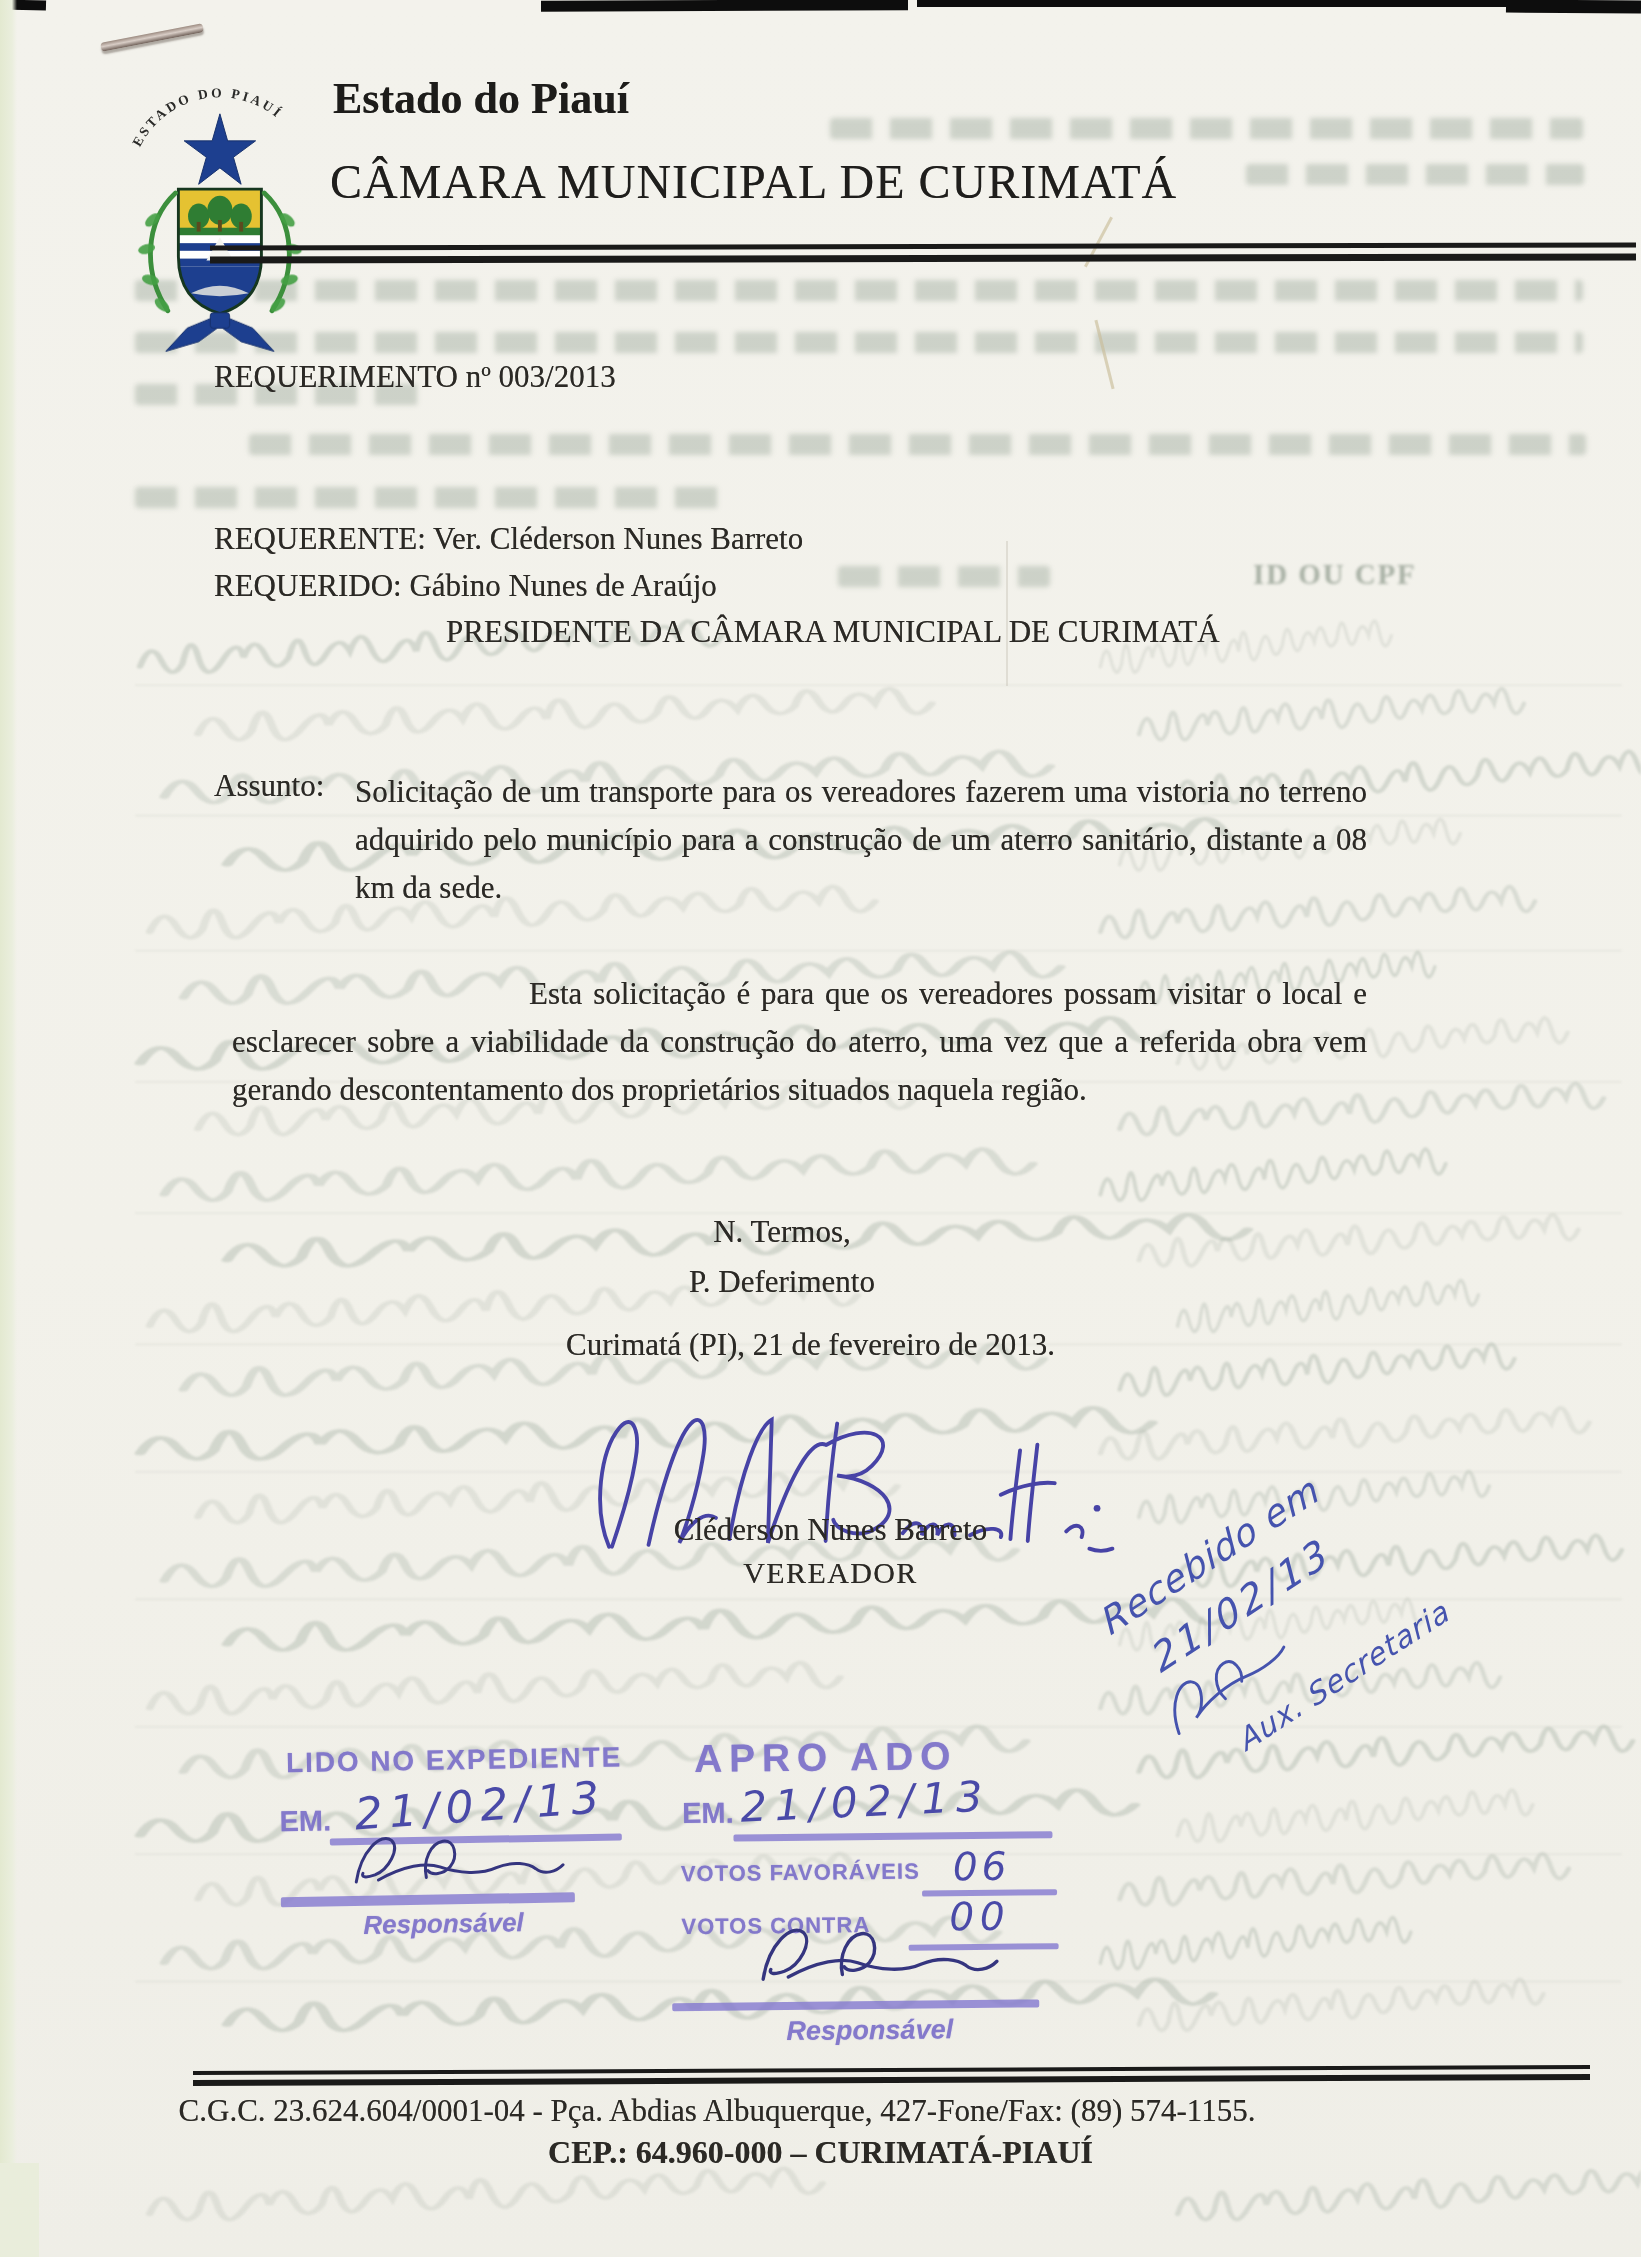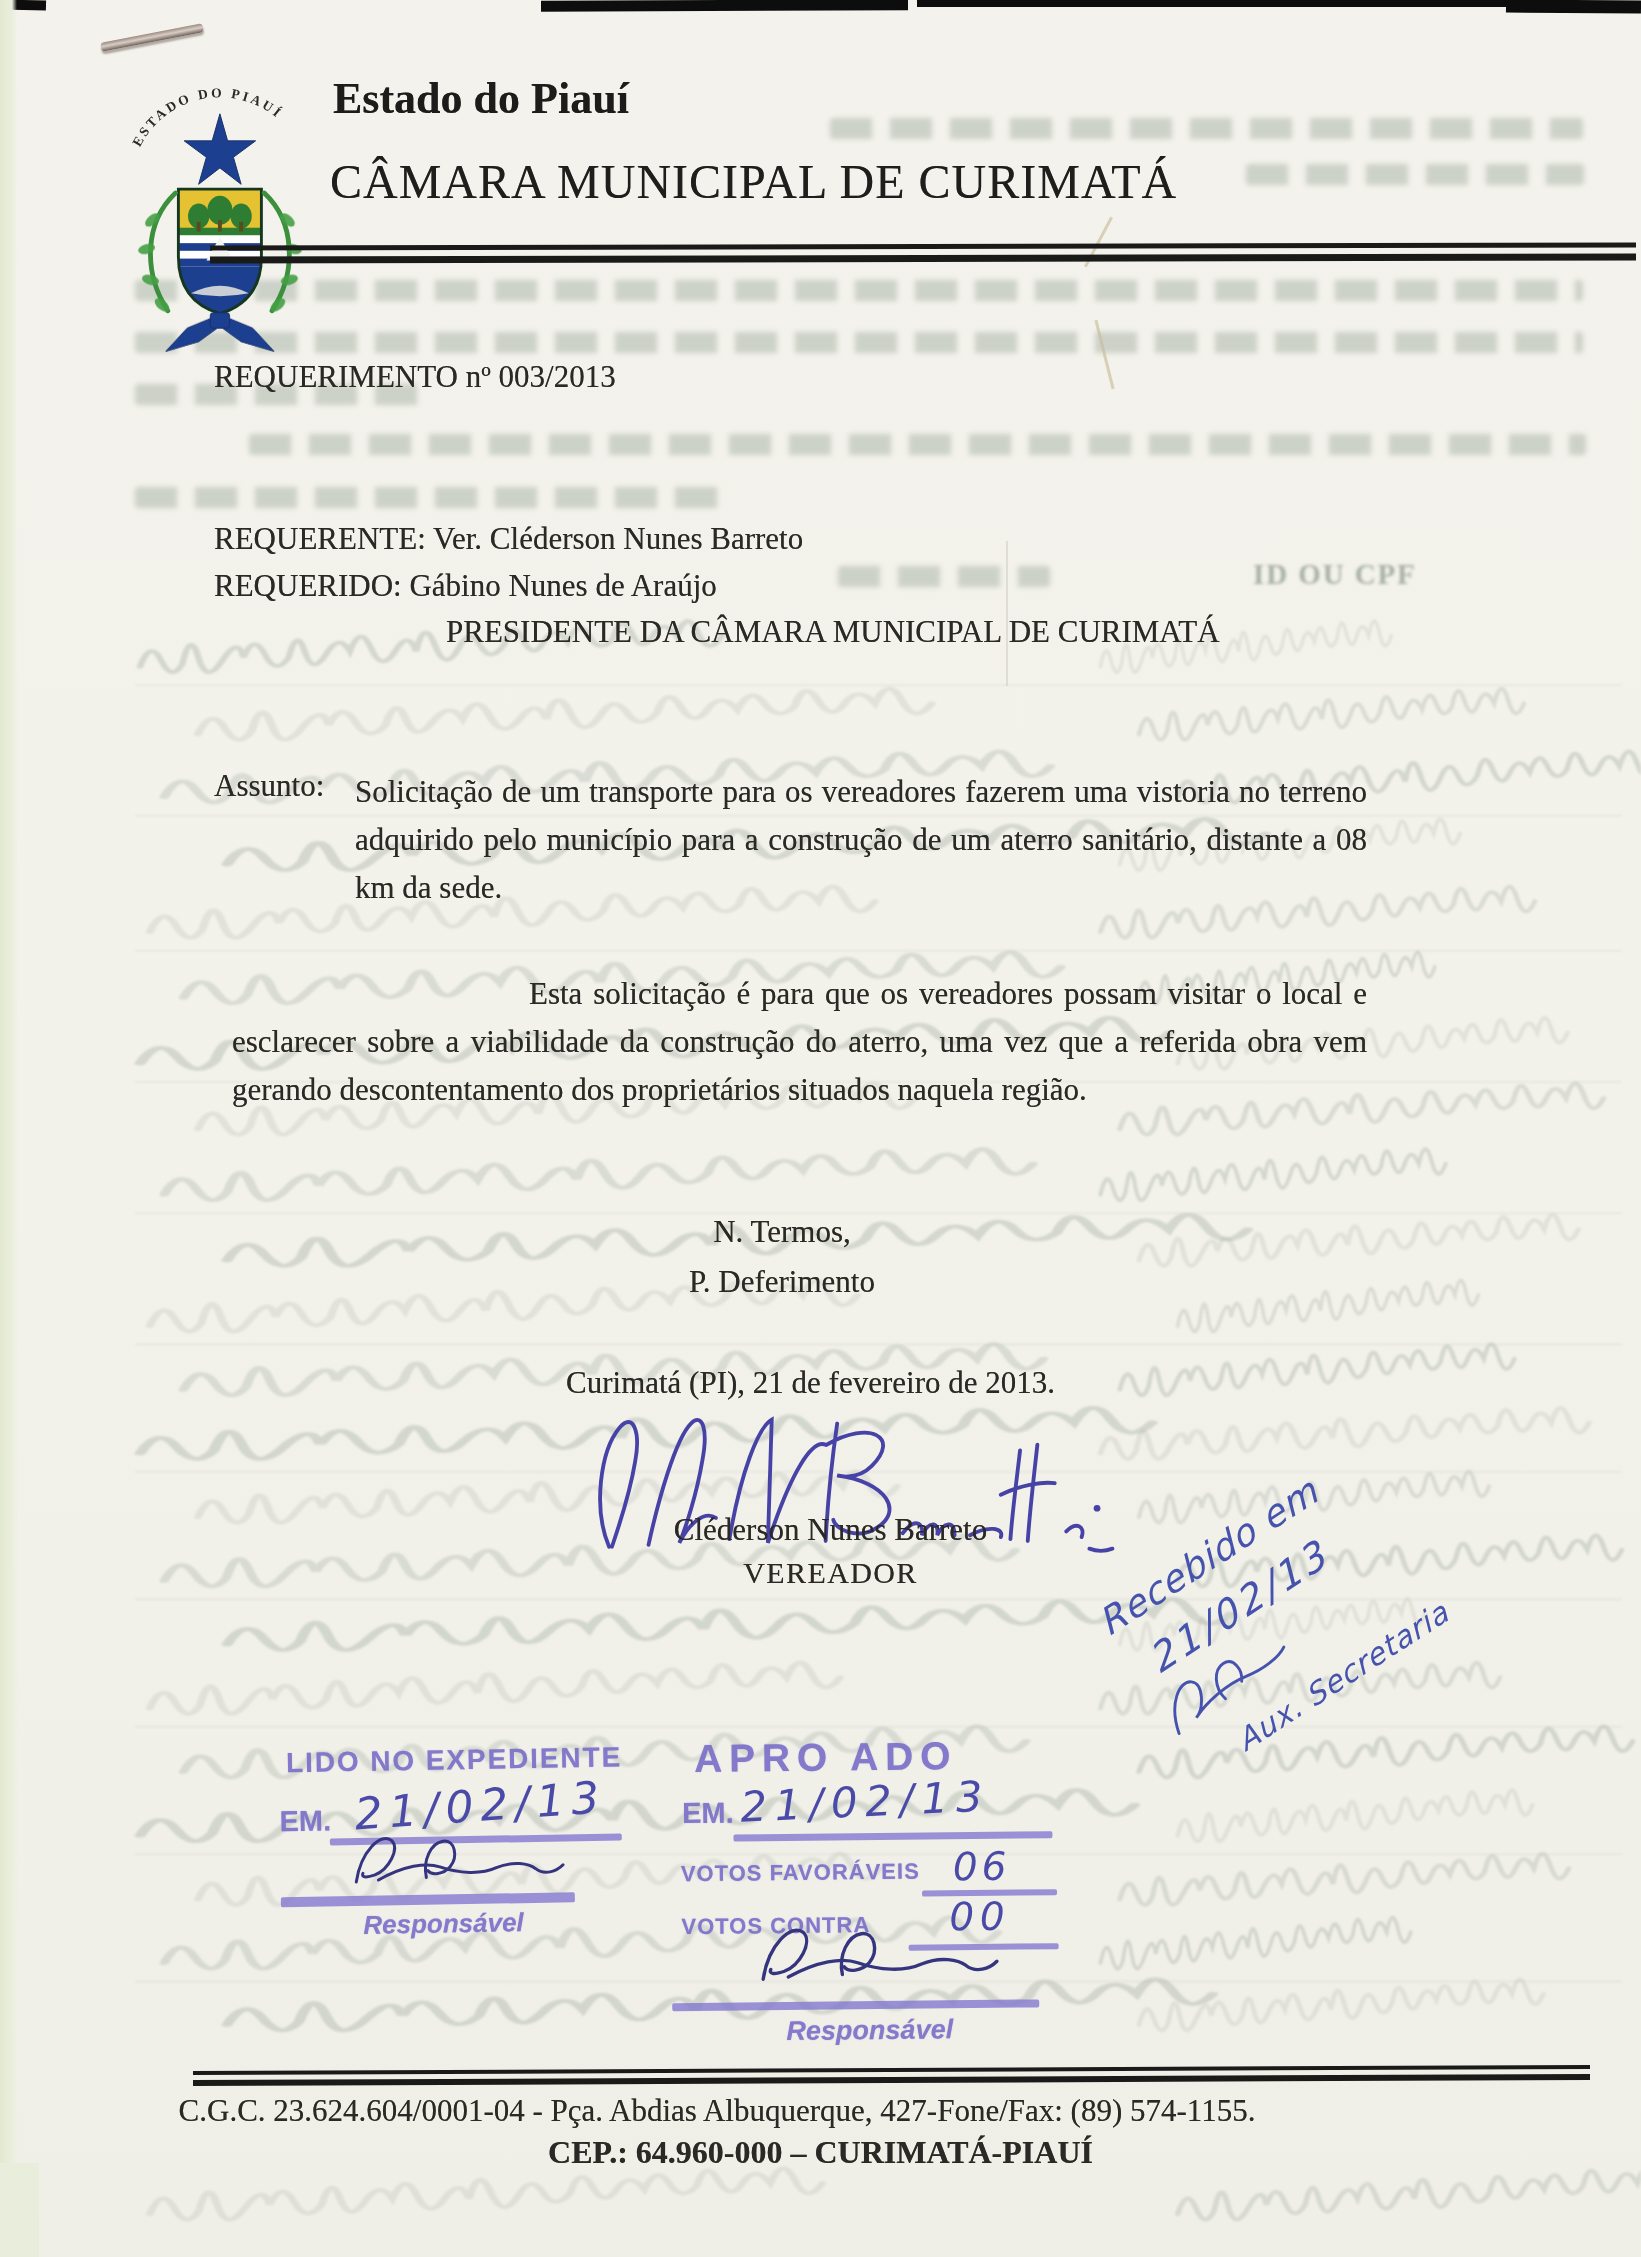--- a/index.html
+++ b/index.html
@@ -234,21 +234,21 @@
   <div class="pr" style="left:214px;top:768px;font-size:31px;">Assunto:</div>
   <div class="pr wrap" style="left:355px;top:768px;width:1012px;font-size:31px;line-height:48px;text-align:justify;">Solicitação de um transporte para os vereadores fazerem uma vistoria no terreno adquirido pelo município para a construção de um aterro sanitário, distante a 08 km da sede.</div>
 
   <div class="pr wrap" style="left:232px;top:970px;width:1135px;font-size:31px;line-height:48px;text-align:justify;text-indent:297px;">Esta solicitação é para que os vereadores possam visitar o local e esclarecer sobre a viabilidade da construção do aterro, uma vez que a referida obra vem gerando descontentamento dos proprietários situados naquela região.</div>
 
   <div class="pr wrap" style="left:618px;top:1207px;width:328px;font-size:31px;line-height:50px;text-align:center;">
     <div>N. Termos,</div>
     <div>P. Deferimento</div>
   </div>
 
-  <div class="pr wrap" style="left:463px;top:1327px;width:695px;font-size:31px;text-align:center;margin-top:38px;">Curimatá (PI), 21 de fevereiro de 2013.</div>
+  <div class="pr wrap" style="left:463px;top:1327px;width:695px;font-size:31px;text-align:center;">Curimatá (PI), 21 de fevereiro de 2013.</div>
 
   <svg class="sig-svg" style="left:584px;top:1412px;" width="541" height="154" viewBox="0 0 560 160" fill="none" stroke="#4743a6" stroke-width="4" stroke-linecap="round">
     <path d="M25,140 C8,100 16,40 36,16 C50,0 58,20 52,52 C46,88 34,122 28,140"></path>
     <path d="M66,138 C76,92 94,28 110,12 C122,0 128,18 122,50 C116,86 104,122 98,136 C108,116 124,102 136,110"></path>
     <path d="M150,132 C162,62 180,16 194,8 L190,136 C214,62 236,28 250,34"></path>
     <path d="M262,12 C256,54 252,94 250,134 M251,34 C296,8 328,26 298,56 C282,72 262,66 262,66 C312,72 334,104 300,122 C282,132 260,122 258,112"></path>
     <path d="M330,126 C342,110 352,114 350,128 C358,112 368,114 366,128 C374,112 384,114 384,128"></path>
     <path d="M400,128 C418,118 436,120 432,130"></path>
     <path d="M452,40 C448,74 444,104 442,132 M470,34 C466,70 462,104 460,134 M432,86 C452,76 476,72 488,74"></path>
     <path d="M500,124 C510,114 520,118 516,130"></path>

